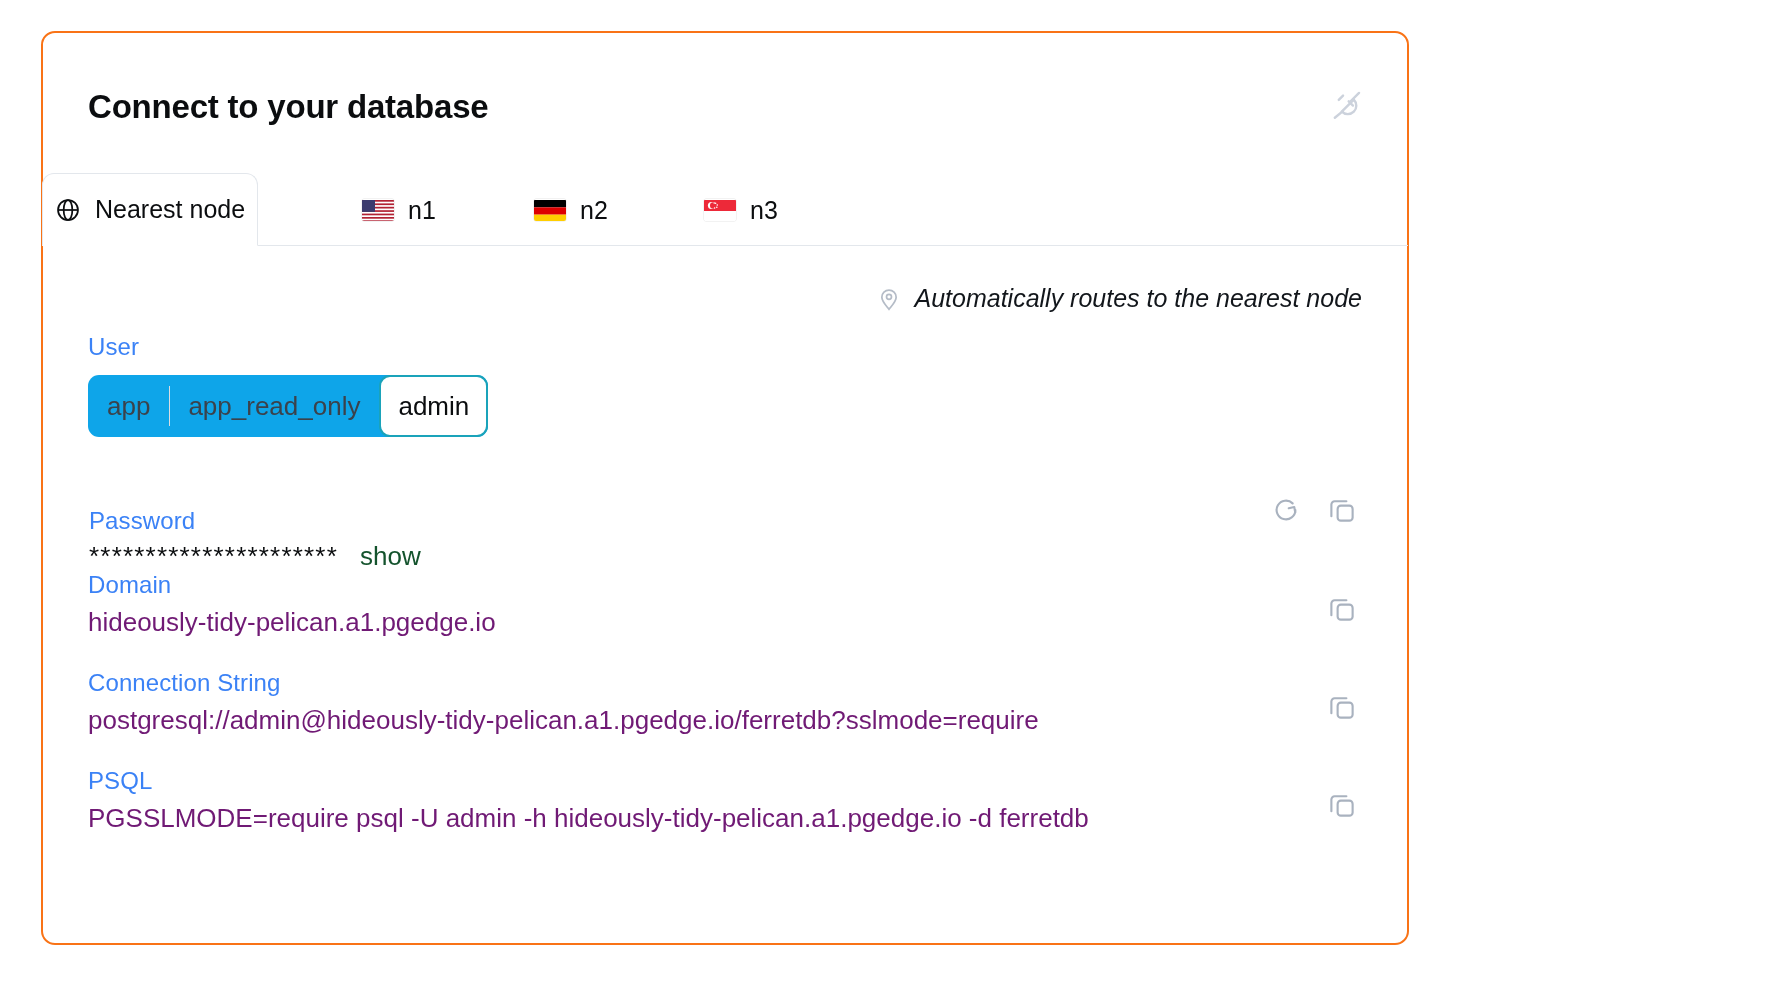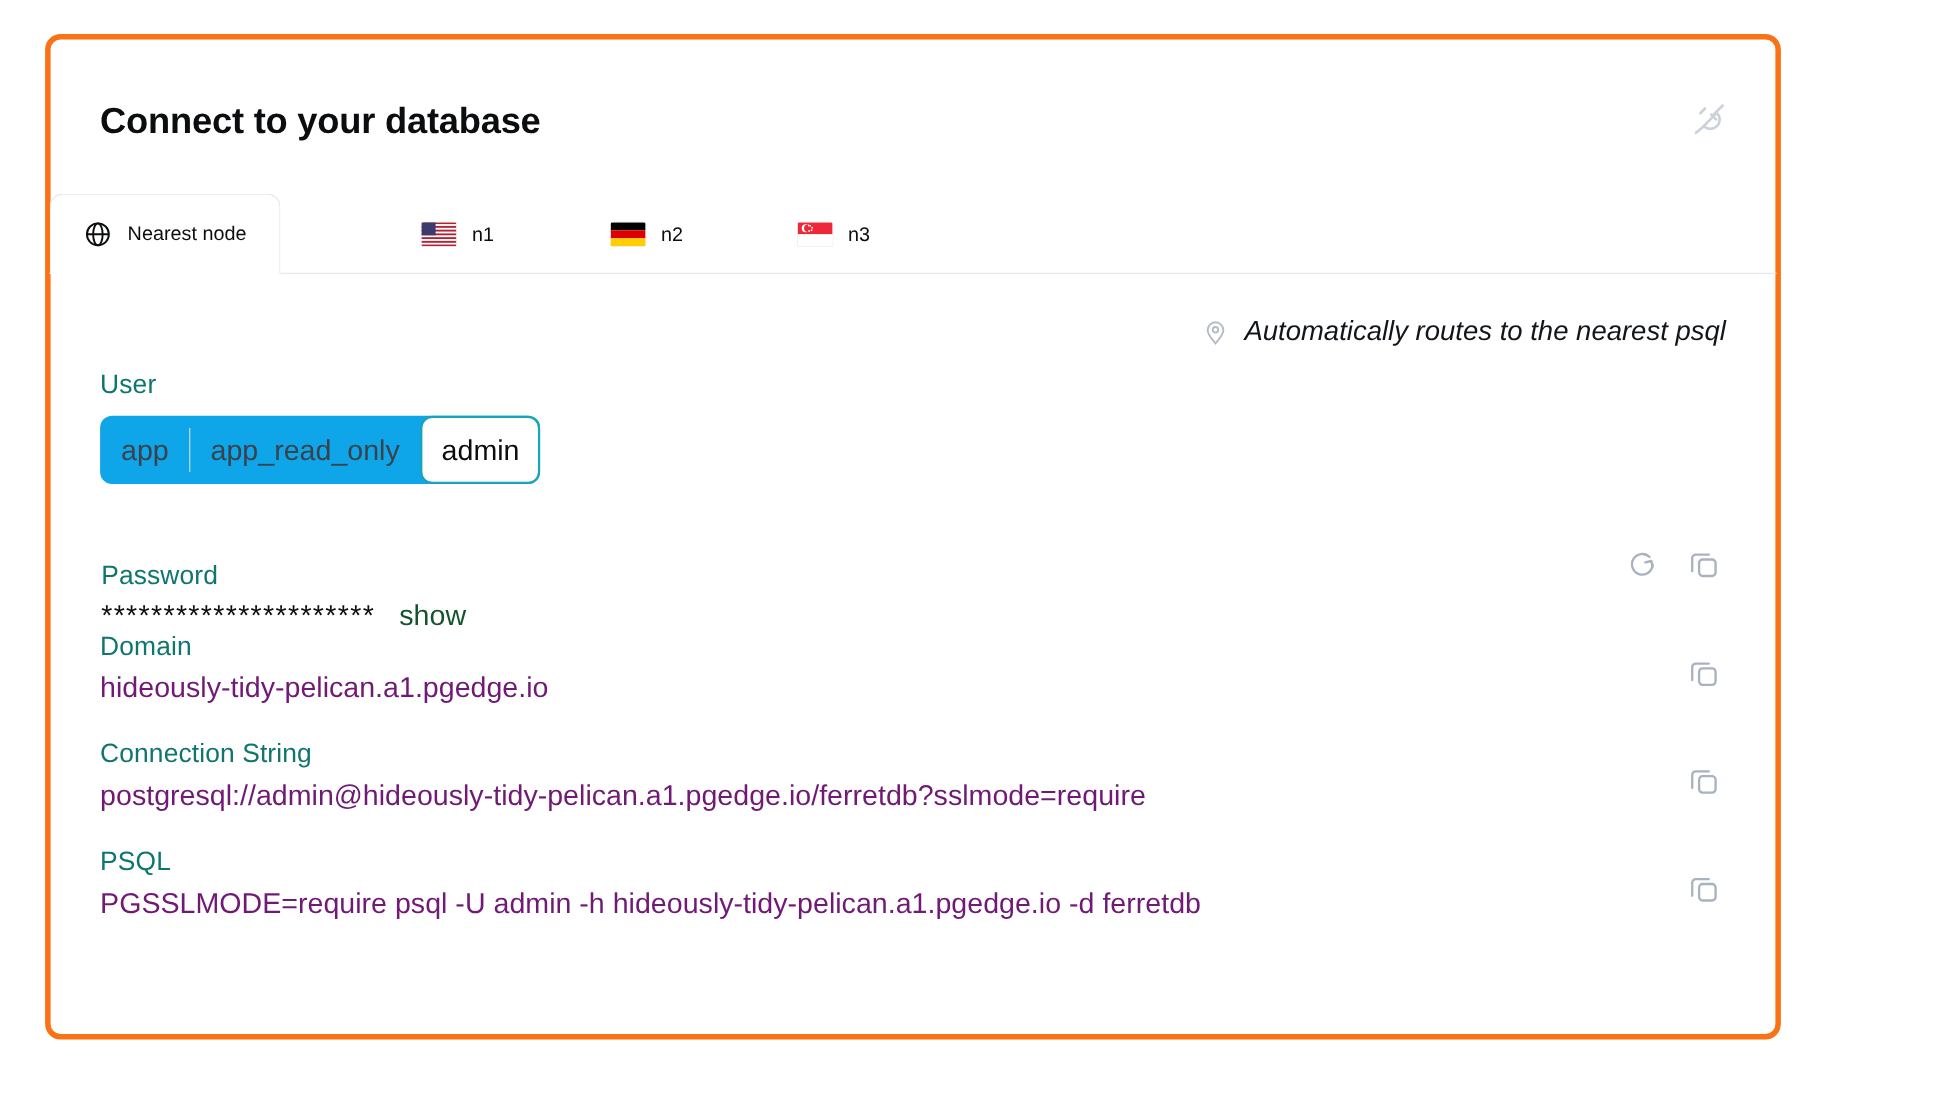--- a/index.html
+++ b/index.html
@@ -18,24 +18,24 @@
     width: 1766px;
     height: 994px;
     background: #ffffff;
   }
 
   
   .card {
     position: absolute;
     left: 41px;
     top: 31px;
-    width: 1578px;
+    width: 1368px;
     height: 914px;
     background: #ffffff;
-    border: 5px solid #f97316;
+    border: 2px solid #f97316;
     border-radius: 14px;
   }
 
   
   .card-header {
     position: relative;
     height: 141px;
   }
   .card-title {
     position: absolute;
@@ -74,22 +74,22 @@
     height: 1px;
     background: #e3e7ec;
   }
   .tab {
     position: absolute;
     bottom: 0;
     height: 72px;
     display: flex;
     align-items: center;
     gap: 14px;
-    padding: 0 30px;
-    font-size: 18px;
+    padding: 0 12px;
+    font-size: 25px;
     color: #0b0d0f;
     cursor: pointer;
     white-space: nowrap;
   }
   .tab.active {
     border: 1px solid #e3e7ec;
     border-bottom: 1px solid #ffffff;
     border-radius: 12px 12px 0 0;
     background: #ffffff;
     z-index: 2;
@@ -122,21 +122,21 @@
     font-size: 25px;
     font-style: italic;
     color: #12161b;
     white-space: nowrap;
   }
   .pin-icon { color: #b5bcc7; display: flex; align-items: center; }
 
   .field { position: relative; }
   .field-label {
     font-size: 24px;
-    color: #0f766e;
+    color: #3b82f6;
     letter-spacing: 0.1px;
   }
   .field-value {
     font-size: 26px;
     color: #701a75;
     white-space: nowrap;
   }
 
   
   .user-field { position: absolute; left: 45px; top: 87px; }
@@ -309,21 +309,21 @@
 
     <div class="card-body">
 
       <div class="routes-note">
         <span class="pin-icon">
           <svg width="26" height="26" viewBox="0 0 24 24" fill="none" stroke="currentColor" stroke-width="1.6">
             <path d="M12 21.5c3.6-4.6 6.6-7.6 6.6-11.2a6.6 6.6 0 1 0-13.2 0C5.4 13.9 8.4 16.9 12 21.5z"></path>
             <circle cx="12" cy="10" r="2.3"></circle>
           </svg>
         </span>
-        <span>Automatically routes to the nearest psql</span>
+        <span>Automatically routes to the nearest node</span>
       </div>
 
       <div class="field user-field">
         <div class="field-label">User</div>
         <div class="segmented">
           <div class="seg">app</div>
           <div class="seg">app_read_only</div>
           <div class="seg selected">admin</div>
         </div>
       </div>

